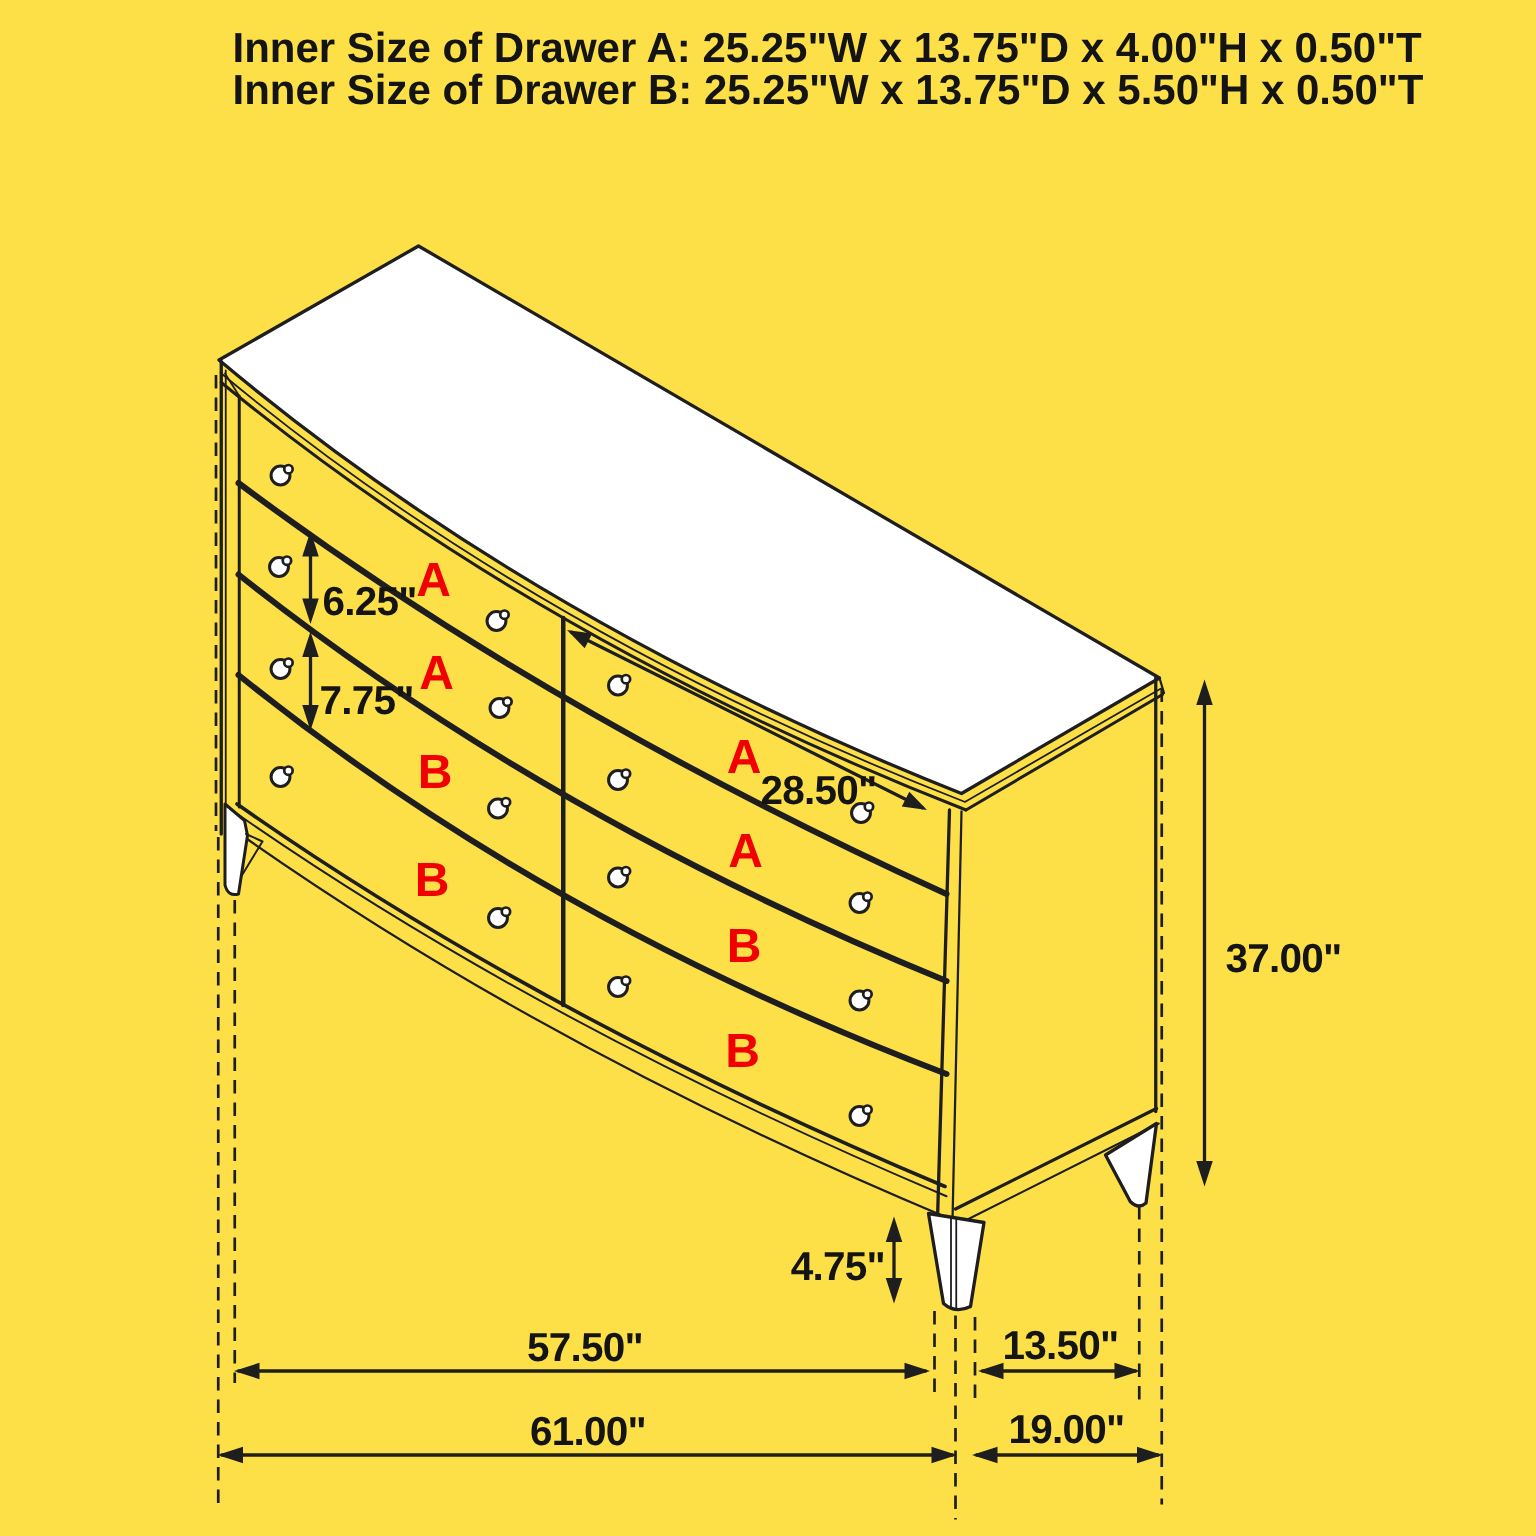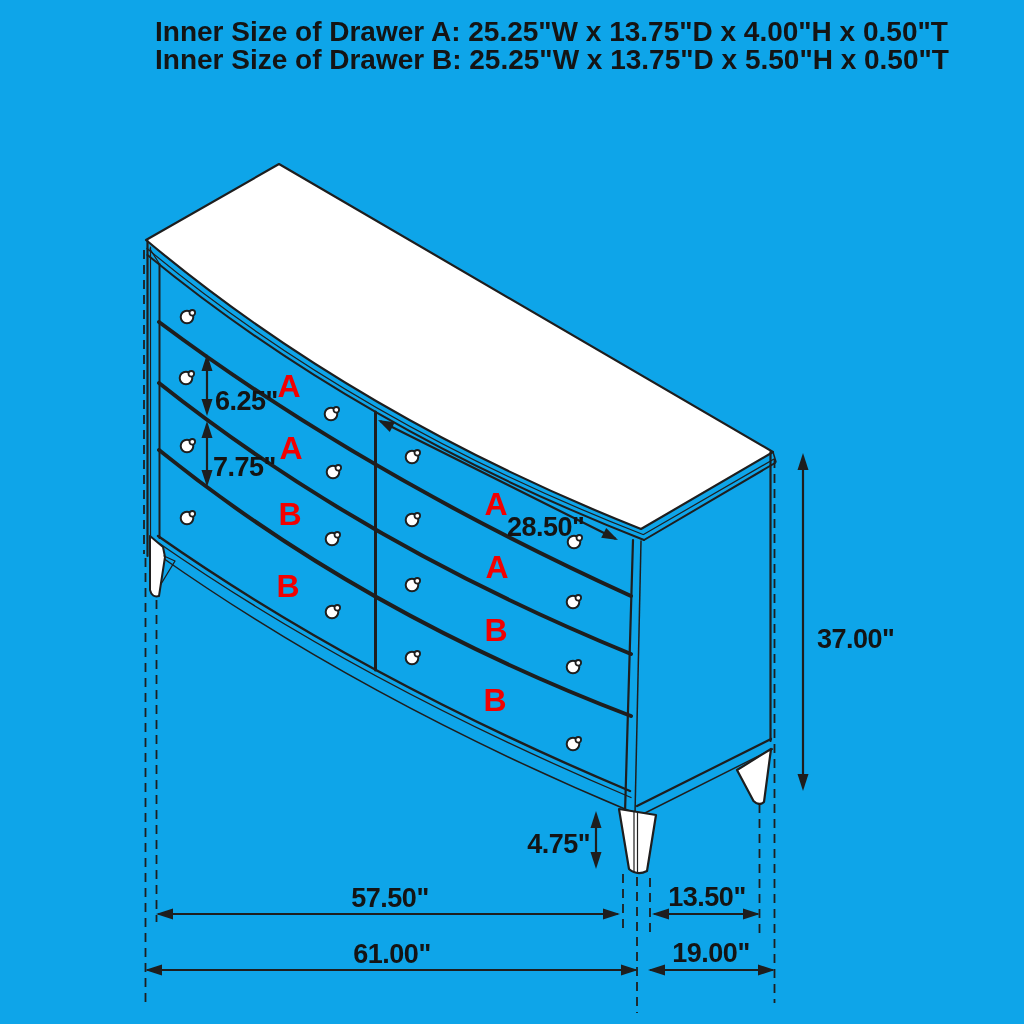--- a/index.html
+++ b/index.html
@@ -1,16 +1,16 @@
 <!DOCTYPE html>
 <html><head>
 <meta charset="utf-8">
 <style>
   html,body{margin:0;padding:0;background:#ffffff;}
-  .page{width:1024px;height:1024px;position:relative;background:#0ea5e9;overflow:hidden;
+  .page{width:1024px;height:1024px;position:relative;background:#fde047;overflow:hidden;
         font-family:"Liberation Sans", sans-serif;}
   svg{position:absolute;left:0;top:0;}
   .title-text{font-family:"Liberation Sans", sans-serif;font-weight:bold;font-size:28px;fill:#141414;}
   .dim-text{font-family:"Liberation Sans", sans-serif;font-weight:bold;font-size:27px;fill:#141414;letter-spacing:-0.5px;}
   .drawer-letter{font-family:"Liberation Sans", sans-serif;font-weight:bold;font-size:32px;fill:#f20000;text-anchor:middle;}
   .ln{stroke:#1e1e1e;fill:none;stroke-linecap:round;stroke-linejoin:round;}
   .fillw{fill:#ffffff;}
   .head{fill:#1e1e1e;stroke:none;}
   .dash{stroke:#1e1e1e;fill:none;stroke-width:1.8;stroke-dasharray:9 6;}
 </style>

